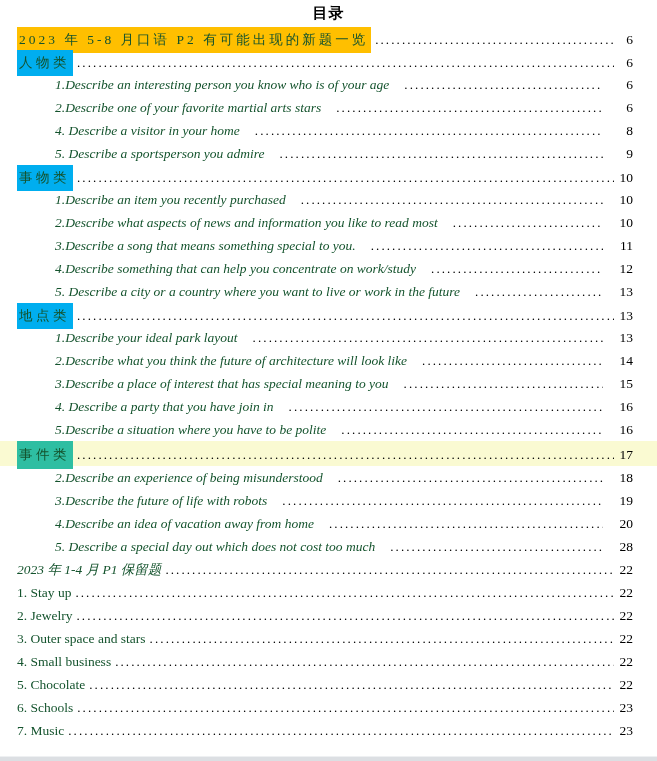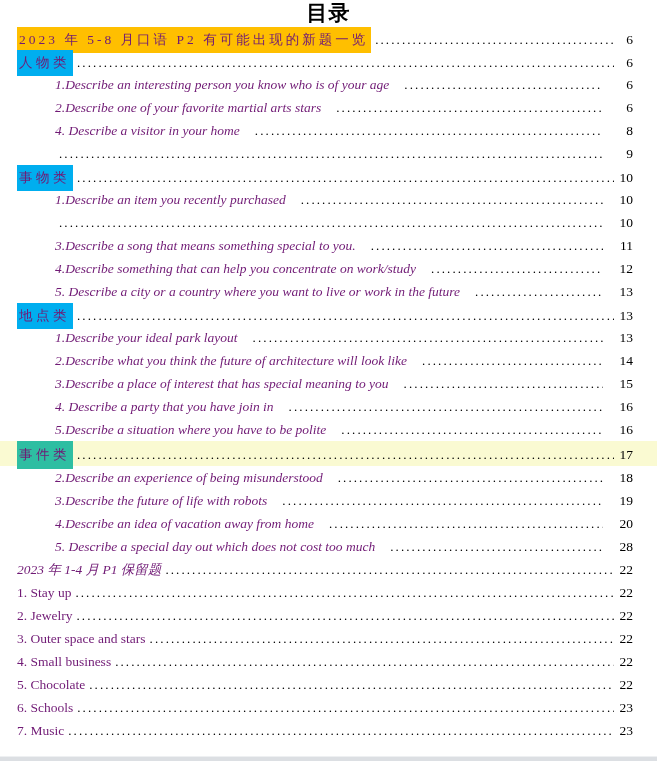--- a/index.html
+++ b/index.html
@@ -14,35 +14,35 @@
     width: 657px;
     height: 761px;
     background: #fff;
     overflow: hidden;
   }
   .toc-title {
     height: 27px;
     line-height: 26px;
     text-align: center;
     font-weight: bold;
-    font-size: 21px;
+    font-size: 15px;
     letter-spacing: 1px;
   }
   .row {
     display: flex;
     align-items: baseline;
     height: 23px;
     line-height: 23px;
     padding-right: 24px;
     box-sizing: border-box;
   }
   .row .txt {
     white-space: nowrap;
     text-decoration: none;
-    color: #701a75;
+    color: #14532d;
   }
   .row .dots {
     flex: 1 1 auto;
     overflow: hidden;
     white-space: nowrap;
     margin-left: 4px;
     margin-right: 3px;
     min-width: 10px;
   }
   .row .dots::after {
@@ -110,37 +110,39 @@
   </div>
 
 
   <div class="row item">
     <span class="txt">4. Describe a visitor in your home</span>
     <span class="dots"></span>
     <span class="pg">8</span>
   </div>
 
   <div class="row item">
+    <span class="txt">5. Describe a sportsperson you admire</span>
     <span class="dots"></span>
     <span class="pg">9</span>
   </div>
 
   <div class="row lvl1">
     <span class="txt hl hl-cyan">事物类</span>
     <span class="dots"></span>
     <span class="pg">10</span>
   </div>
 
   <div class="row item">
     <span class="txt">1.Describe an item you recently purchased</span>
     <span class="dots"></span>
     <span class="pg">10</span>
   </div>
 
   <div class="row item">
+    <span class="txt">2.Describe what aspects of news and information you like to read most</span>
     <span class="dots"></span>
     <span class="pg">10</span>
   </div>
 
   <div class="row item">
     <span class="txt">3.Describe a song that means something special to you.</span>
     <span class="dots"></span>
     <span class="pg">11</span>
   </div>
 

